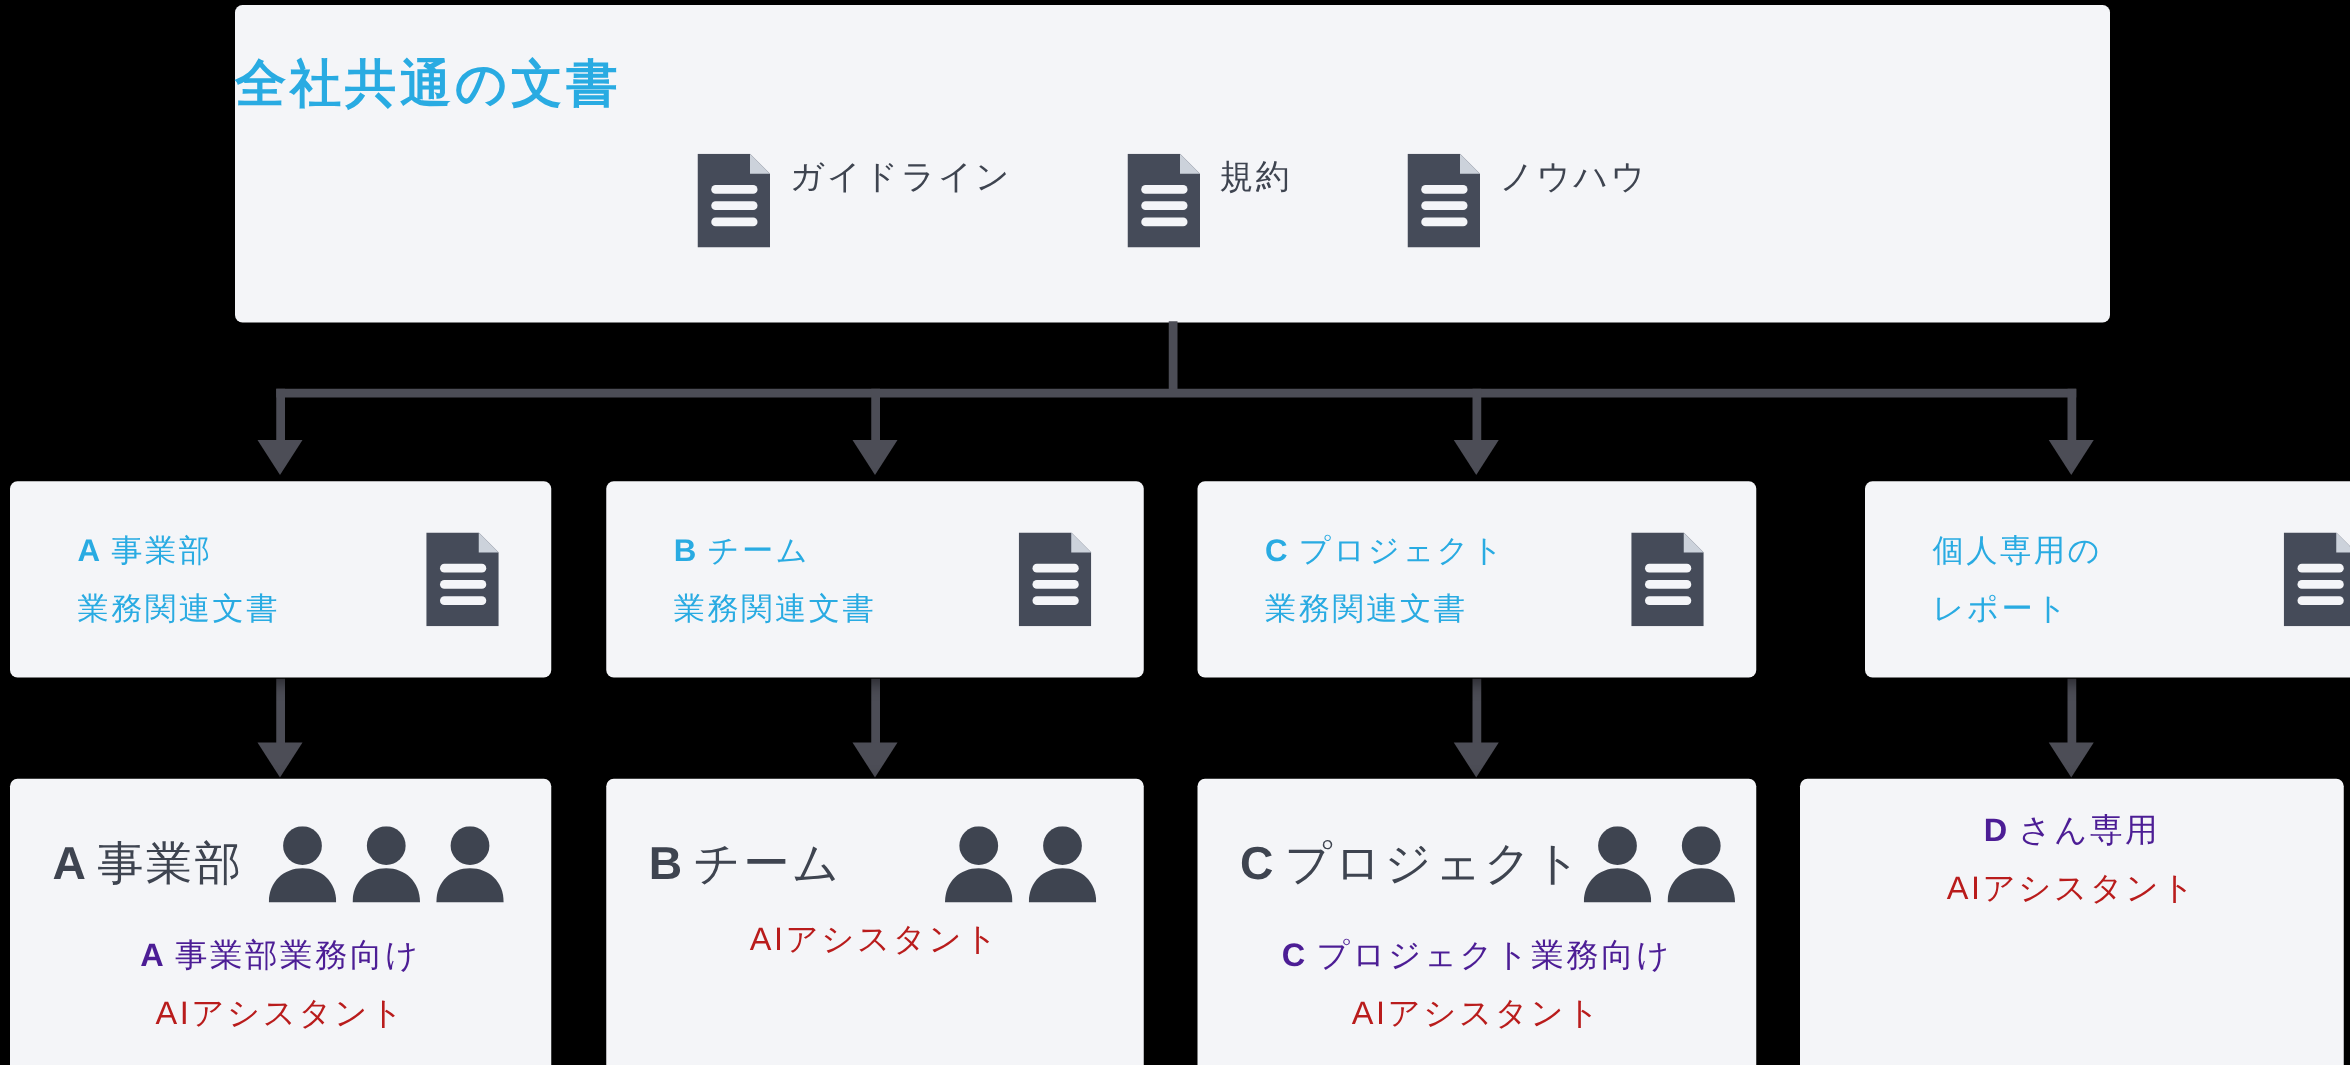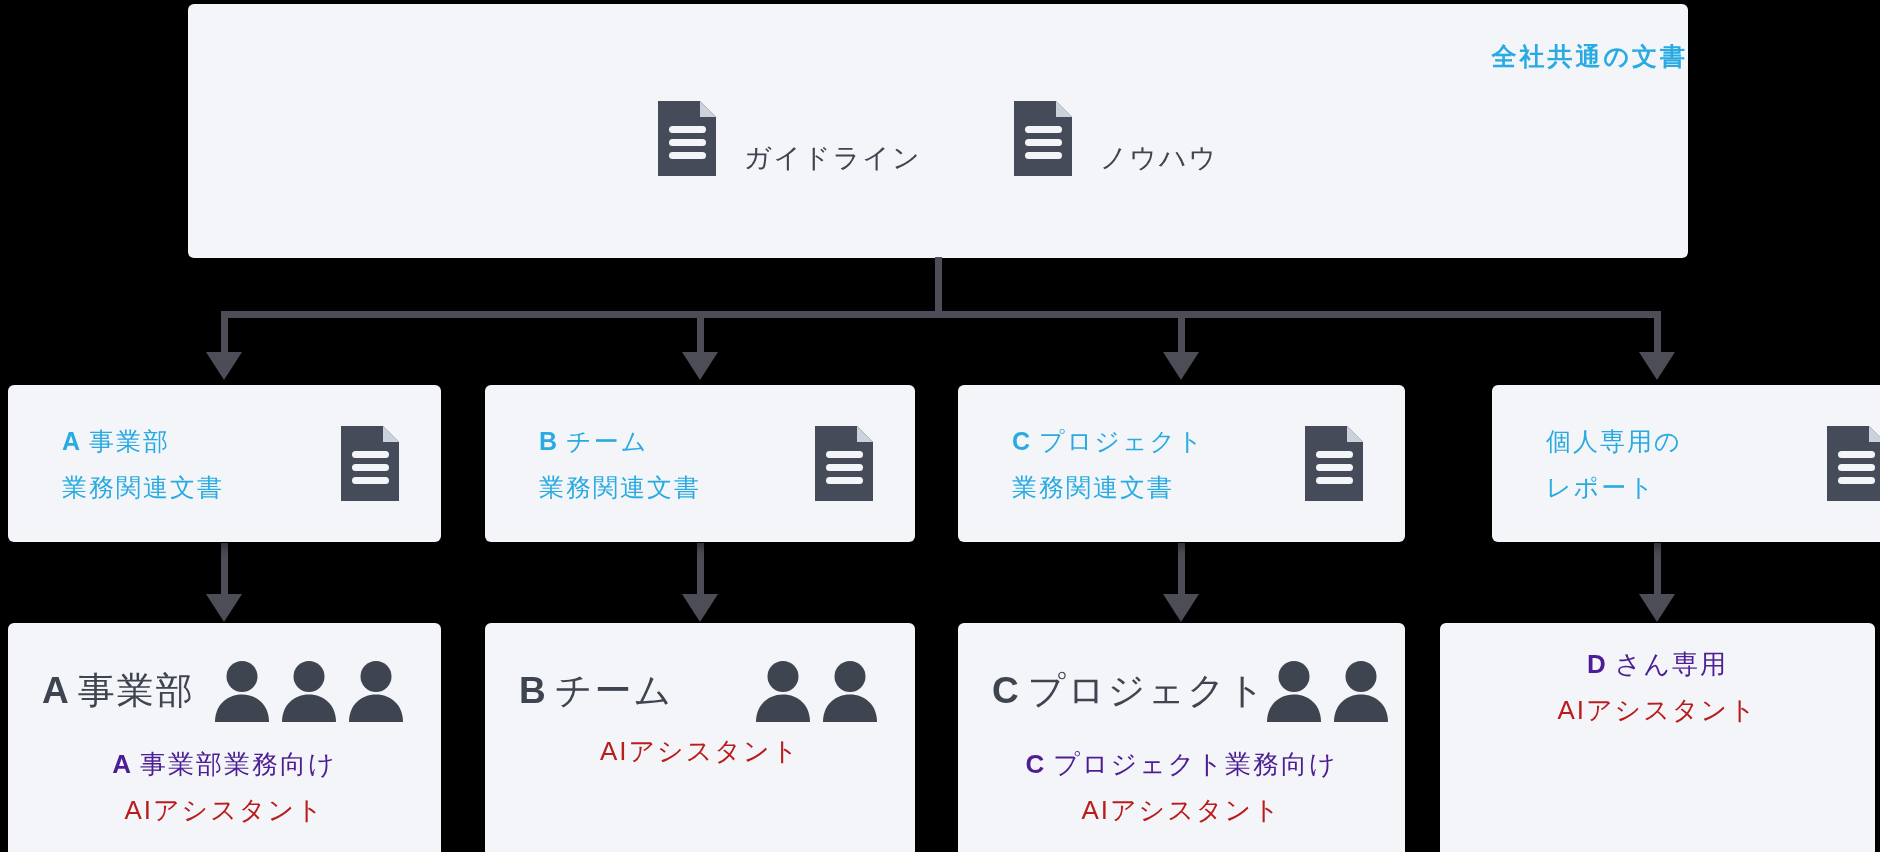--- a/index.html
+++ b/index.html
@@ -9,25 +9,25 @@
     font-family:"Liberation Sans","DejaVu Sans",sans-serif;
   }
   .box{
     position:absolute;background:#f4f5f8;border-radius:6px;
     box-shadow:0 4px 12px rgba(0,0,0,.5);
     box-sizing:border-box;
   }
   
   #top-box{left:188px;top:4px;width:1500px;height:254px;}
   .top-title{
-    margin-top:36px;text-align:right;
-    font-size:25px;font-weight:700;letter-spacing:3px;color:#29abe2;
+    margin-top:36px;text-align:left;
+    font-size:41px;font-weight:700;letter-spacing:3px;color:#29abe2;
   }
   .doc-row{margin-top:28px;display:flex;justify-content:center;align-items:center;gap:92px;}
-  .doc-item{display:flex;align-items:flex-end;gap:28px;}
+  .doc-item{display:flex;align-items:flex-start;gap:16px;}
   .doc-label{font-size:27px;color:#3e4450;letter-spacing:2px;white-space:nowrap;}
   .doc-icon{display:inline-block;line-height:0;}
   
   .mbox{
     top:385px;height:157px;
     display:flex;align-items:center;justify-content:space-between;
     padding:0 42px 0 54px;
   }
   .mbox-text{
     font-size:25px;line-height:46px;letter-spacing:2px;
@@ -69,20 +69,30 @@
       <span class="doc-label">ガイドライン</span>
     </div>
     <div class="doc-item">
       <span class="doc-icon"><svg width="58" height="75" viewBox="0 0 58 75">
             <path d="M0,0 H42 L58,16 V75 H0 Z" fill="#454b59"></path>
             <path d="M42,0 L58,16 H42 Z" fill="#ccd2db"></path>
             <rect x="11" y="25" width="37" height="7" rx="3.5" fill="#f4f5f8"></rect>
             <rect x="11" y="38" width="37" height="7" rx="3.5" fill="#f4f5f8"></rect>
             <rect x="11" y="51" width="37" height="7" rx="3.5" fill="#f4f5f8"></rect>
           </svg></span>
+      <span class="doc-label">規約</span>
+    </div>
+    <div class="doc-item">
+      <span class="doc-icon"><svg width="58" height="75" viewBox="0 0 58 75">
+            <path d="M0,0 H42 L58,16 V75 H0 Z" fill="#454b59"></path>
+            <path d="M42,0 L58,16 H42 Z" fill="#ccd2db"></path>
+            <rect x="11" y="25" width="37" height="7" rx="3.5" fill="#f4f5f8"></rect>
+            <rect x="11" y="38" width="37" height="7" rx="3.5" fill="#f4f5f8"></rect>
+            <rect x="11" y="51" width="37" height="7" rx="3.5" fill="#f4f5f8"></rect>
+          </svg></span>
       <span class="doc-label">ノウハウ</span>
     </div>
   </div>
 </div>
 
 <div>
   <div class="cn" style="left:935px;top:257px;width:7px;height:58px"></div>
   <div class="cn" style="left:221px;top:311px;width:1440px;height:7px"></div>
 
   <div class="cn" style="left:221px;top:311px;width:7px;height:45px"></div>

